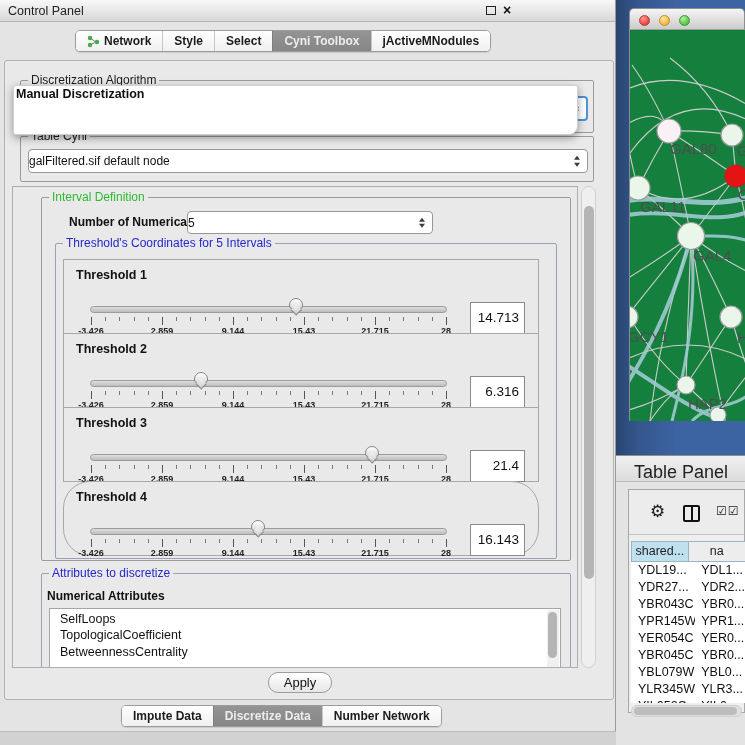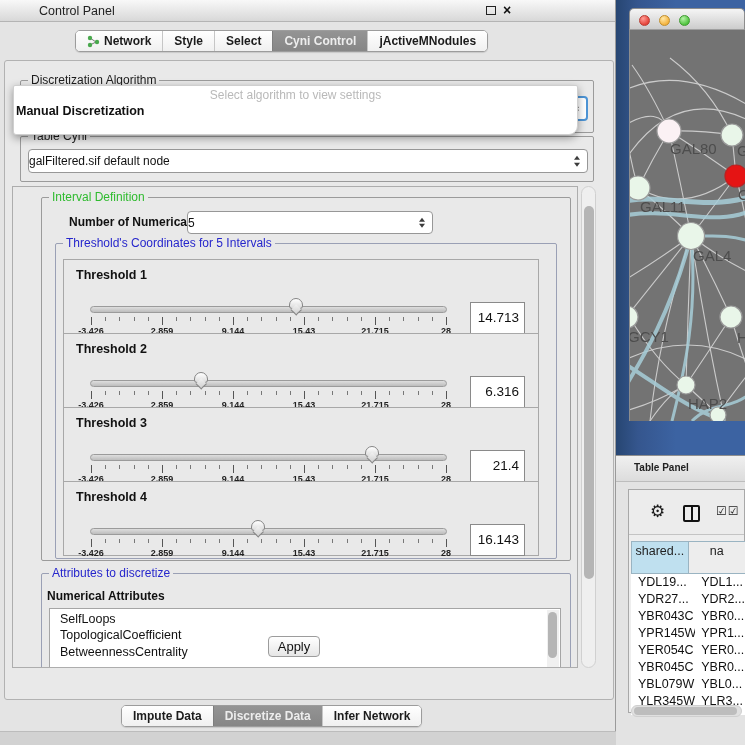--- a/index.html
+++ b/index.html
@@ -4,21 +4,21 @@
 <style>
   * { margin:0; padding:0; box-sizing:border-box; }
   html,body { width:745px; height:745px; }
   body { font-family:"Liberation Sans","DejaVu Sans",sans-serif; background:#d5d5d5; color:#1a1a1a; }
   #app { position:relative; width:745px; height:745px; overflow:hidden; }
 
   
   .cpanel { position:absolute; left:0; top:0; width:616px; height:745px; background:#e4e4e4; border-right:1px solid #9a9a9a; }
   .cp-titlebar { position:absolute; left:0; top:0; width:100%; height:22px;
     background:linear-gradient(#f8f8f8,#d8d8d8); border-bottom:1px solid #b4b4b4; }
-  .cp-title { position:absolute; left:8px; top:4px; font-size:12.5px; color:#222;margin-left:31px; }
+  .cp-title { position:absolute; left:8px; top:4px; font-size:12.5px; color:#222; }
   .cp-float { position:absolute; left:486px; top:6px; width:10px; height:9px; border:1.6px solid #222; background:transparent; cursor:pointer; }
   .cp-close { position:absolute; left:503px; top:2px; font-size:14px; font-weight:bold; color:#111; cursor:pointer; }
 
   
   .seg { position:absolute; display:flex; height:22px; border:1px solid #9c9c9c; border-radius:5px; overflow:hidden; background:#fdfdfd; box-shadow:0 1px 1px rgba(0,0,0,.12); }
   .seg .tab { display:flex; align-items:center; gap:4px; padding:0 11px; font-size:12px; font-weight:bold; color:#1c1c1c;
     background:linear-gradient(#ffffff,#f0f0f0); border-left:1px solid #c6c6c6; cursor:pointer; white-space:nowrap; }
   .seg .tab:first-child { border-left:none; }
   .seg .tab.sel { background:linear-gradient(#949494,#868686); color:#ededed; border-left-color:#7e7e7e; }
   .top-tabs { left:75px; top:30px; }
@@ -68,52 +68,52 @@
   .t-scale span { position:absolute; transform:translateX(-50%); font-size:9px; font-weight:bold; color:#222; white-space:nowrap; }
   .t-value { position:absolute; right:13px; top:42px; width:55px; height:32px; background:#fff; border:1px solid #8a8a8a;
     font-size:13.5px; text-align:right; padding:7px 5px 0 0; color:#111; }
 
   
   .attr-list { position:absolute; background:#fff; border:1px solid #a5a5a5; }
   .attr-item { font-size:12.5px; padding-left:10px; height:17.5px; line-height:17.5px; color:#111; cursor:pointer; }
   .list-scroll { position:absolute; right:1px; top:1px; width:12px; bottom:1px; background:#f0f0f0; }
   .list-scroll .thumb-v2 { position:absolute; left:1px; top:2px; width:9px; height:46px; background:#b5b5b5; border-radius:5px; }
 
-  .apply-btn { position:absolute; left:268px; top:636px; width:52px; height:21px; background:linear-gradient(#ffffff,#e6e6e6);
-    border:1px solid #9c9c9c; border-radius:4px; font-size:13px; color:#111; text-align:center; line-height:19px; cursor:pointer; }
+  .apply-btn { position:absolute; left:268px; top:672px; width:64px; height:21px; background:linear-gradient(#ffffff,#e6e6e6);
+    border:1px solid #9c9c9c; border-radius:10px; font-size:13px; color:#111; text-align:center; line-height:19px; cursor:pointer; }
 
   .bottom-strip { position:absolute; left:0; top:731px; width:616px; height:14px; background:#d2d2d2; border-top:1px solid #bcbcbc; }
 
   
   .net-icon { width:13px; height:13px; display:inline-block; }
 
   
   .desktop { position:absolute; left:616px; top:0; width:129px; height:455px;
     background:linear-gradient(90deg,#274672 0px,#35568e 22px,#3c63a2 60px); }
   .net-window { position:absolute; left:629px; top:8px; width:116px; height:413px; }
   .nw-titlebar { position:absolute; left:0; top:0; width:100%; height:22px; border:1px solid #8d8d8d; border-bottom-color:#9f9f9f;
     border-radius:5px 5px 0 0; background:linear-gradient(#f5f5f5,#cccccc); }
   .light { position:absolute; top:5.5px; width:11px; height:11px; border-radius:50%; cursor:pointer; }
   .light.red { left:9px; background:radial-gradient(circle at 35% 30%,#ff9d96,#e5443a 70%); border:1px solid #b93d33; }
   .light.yellow { left:29px; background:radial-gradient(circle at 35% 30%,#ffe8a8,#f4b33e 70%); border:1px solid #c08e2c; }
   .light.green { left:49px; background:radial-gradient(circle at 35% 30%,#b6f2a8,#50c43f 70%); border:1px solid #3f9a31; }
-  .nw-canvas { position:absolute; left:0; top:22px; width:116px; height:391px; background:#737373; border-left:1px solid #8d8d8d; overflow:hidden; cursor:grab; }
+  .nw-canvas { position:absolute; left:0; top:22px; width:116px; height:391px; background:#15803d; border-left:1px solid #8d8d8d; overflow:hidden; cursor:grab; }
 
   .table-panel-bar { position:absolute; left:616px; top:455px; width:129px; height:27px;
     background:linear-gradient(#f0f0f0,#dcdcdc); border-top:1px solid #8f8f8f; border-bottom:1px solid #bdbdbd; }
-  .tp-title { position:absolute; left:18px; top:6px; font-size:10px; color:#222;font-weight:bold; }
+  .tp-title { position:absolute; left:18px; top:6px; font-size:18px; color:#222; }
   .tp-body { position:absolute; left:616px; top:482px; width:129px; height:263px; background:#e3e3e3; }
   .tp-box { position:absolute; left:12px; top:7px; width:117px; height:224px; background:#eeeeee; border:1px solid #a8a8a8; }
   .tp-toolbar { position:absolute; left:0; top:0; width:100%; height:45px; background:#ececec; border-bottom:1px solid #c4c4c4; }
   .gear { position:absolute; left:21px; top:11px; font-family:"DejaVu Sans",sans-serif; font-size:17px; color:#1a1a1a; cursor:pointer; }
   .split-icon { position:absolute; left:54px; top:15px; width:17px; height:17px; border:2px solid #111; border-radius:2px; cursor:pointer; }
   .split-icon::after { content:""; position:absolute; left:5.5px; top:0; width:2px; height:13px; background:#111; }
   .checks { position:absolute; left:87px; top:14px; font-family:"DejaVu Sans",sans-serif; font-size:12px; color:#222; letter-spacing:1px; cursor:pointer; }
   .tp-table { position:absolute; left:2px; top:51px; width:115px; }
-  .tp-header { display:flex; height:33px; }
+  .tp-header { display:flex; height:21px; }
   .tp-header .hc { border:1px solid #9ab4c2; font-size:12.5px; text-align:center; line-height:19px; color:#222; overflow:hidden; white-space:nowrap; cursor:pointer; }
   .hc1 { width:76px; background:#bfe0ef; }
   .hc2 { width:76px; background:#ededed; border-left:none !important; }
   .tp-rows { background:#fff; }
   .tp-row { display:flex; height:17px; background:#fff; cursor:pointer; }
   .tp-row .c { font-size:12.5px; line-height:17px; white-space:nowrap; overflow:hidden; color:#111; }
   .tp-row .c1 { width:76px; padding-left:7px; }
   .tp-row .c2 { width:60px; padding-left:6px; }
   .tp-rows-clip { overflow:hidden; height:141px; }
   .hscroll { position:absolute; left:2px; top:215px; width:111px; height:12px; background:#e0e0e0; border-radius:6px; border:1px solid #cfcfcf; }
@@ -145,21 +145,21 @@
         </svg>
         <span>Network</span>
       </div>
       <div class="tab">
           <span>Style</span>
         </div>
       <div class="tab">
           <span>Select</span>
         </div>
       <div class="tab sel">
-          <span>Cyni Control</span>
+          <span>Cyni Toolbox</span>
         </div>
       <div class="tab">
           <span>jActiveMNodules</span>
         </div>
     </div>
 
     <div class="card"></div>
 
     <div class="group" style="left:20px; top:80px; width:574px; height:53px;">
       <span class="group-title gt-dark">Discretization Algorithm</span>
@@ -176,21 +176,20 @@
     </div>
     <div class="combo" style="left:28px; top:149px; width:560px; height:24px;">
       <span class="val">galFiltered.sif default node</span>
       <span class="updown">
           <i class="arr-up"></i>
           <i class="arr-dn"></i>
         </span>
     </div>
 
     <div class="popup">
-      <div class="ph">Select algorithm to view settings</div>
       <div class="opt b">Manual Discretization</div>
     </div>
 
     <div class="viewport">
 
       <div class="group" style="left:28px; top:10px; width:530px; height:364px;">
         <span class="group-title gt-green">Interval Definition</span>
       </div>
       <span class="bold-label" style="left:56px; top:28px;">Number of Numerical</span>
       <div class="combo" style="left:174px; top:24px; width:246px; height:23px;">
@@ -324,21 +323,21 @@
         <div class="t-scale">
             <span style="left: 0%;">-3.426</span>
             <span style="left: 20%;">2.859</span>
             <span style="left: 40%;">9.144</span>
             <span style="left: 60%;">15.43</span>
             <span style="left: 80%;">21.715</span>
             <span style="left: 100%;">28</span>
           </div>
         <div class="t-value">21.4</div>
       </div>
-      <div class="t-row" style="top:294px;">
+      <div class="t-row" style="top:294px;border-radius:27px;">
         <span class="t-label">Threshold 4</span>
         <div class="t-track"></div>
         <div class="t-thumb" style="left: 186.788px;"></div>
         <div class="t-ticks">
             <span class="tick major" style="left: 0%;"></span>
             <span class="tick" style="left: 4%;"></span>
             <span class="tick" style="left: 8%;"></span>
             <span class="tick" style="left: 12%;"></span>
             <span class="tick" style="left: 16%;"></span>
             <span class="tick major" style="left: 20%;"></span>
@@ -395,21 +394,21 @@
     <div class="apply-btn">Apply</div>
 
     <div class="seg bottom-tabs">
       <div class="tab">
           <span>Impute Data</span>
         </div>
       <div class="tab sel">
           <span>Discretize Data</span>
         </div>
       <div class="tab">
-          <span>Infer Network</span>
+          <span>Number Network</span>
         </div>
     </div>
 
     <div class="bottom-strip"></div>
   </div>
 
   <div class="desktop"></div>
 
   <div class="net-window">
     <div class="nw-titlebar">

